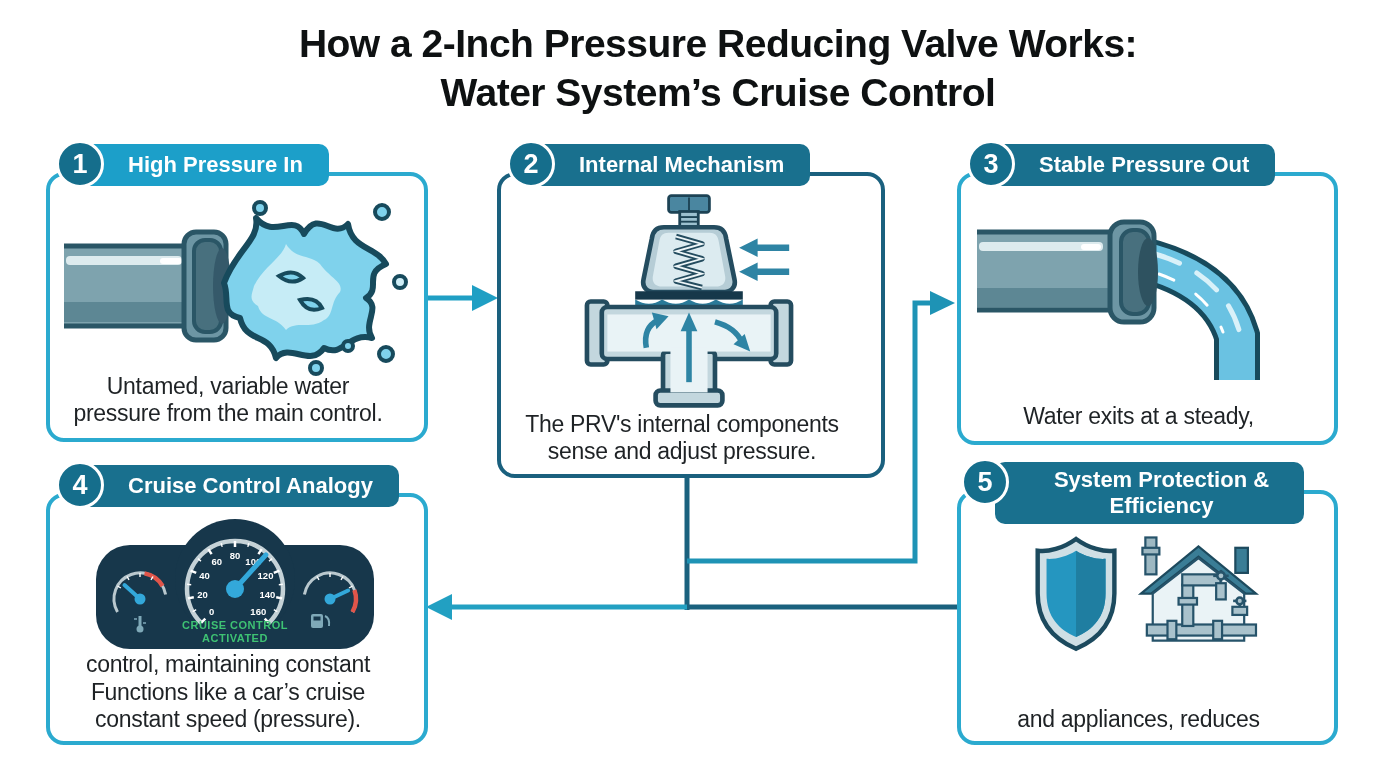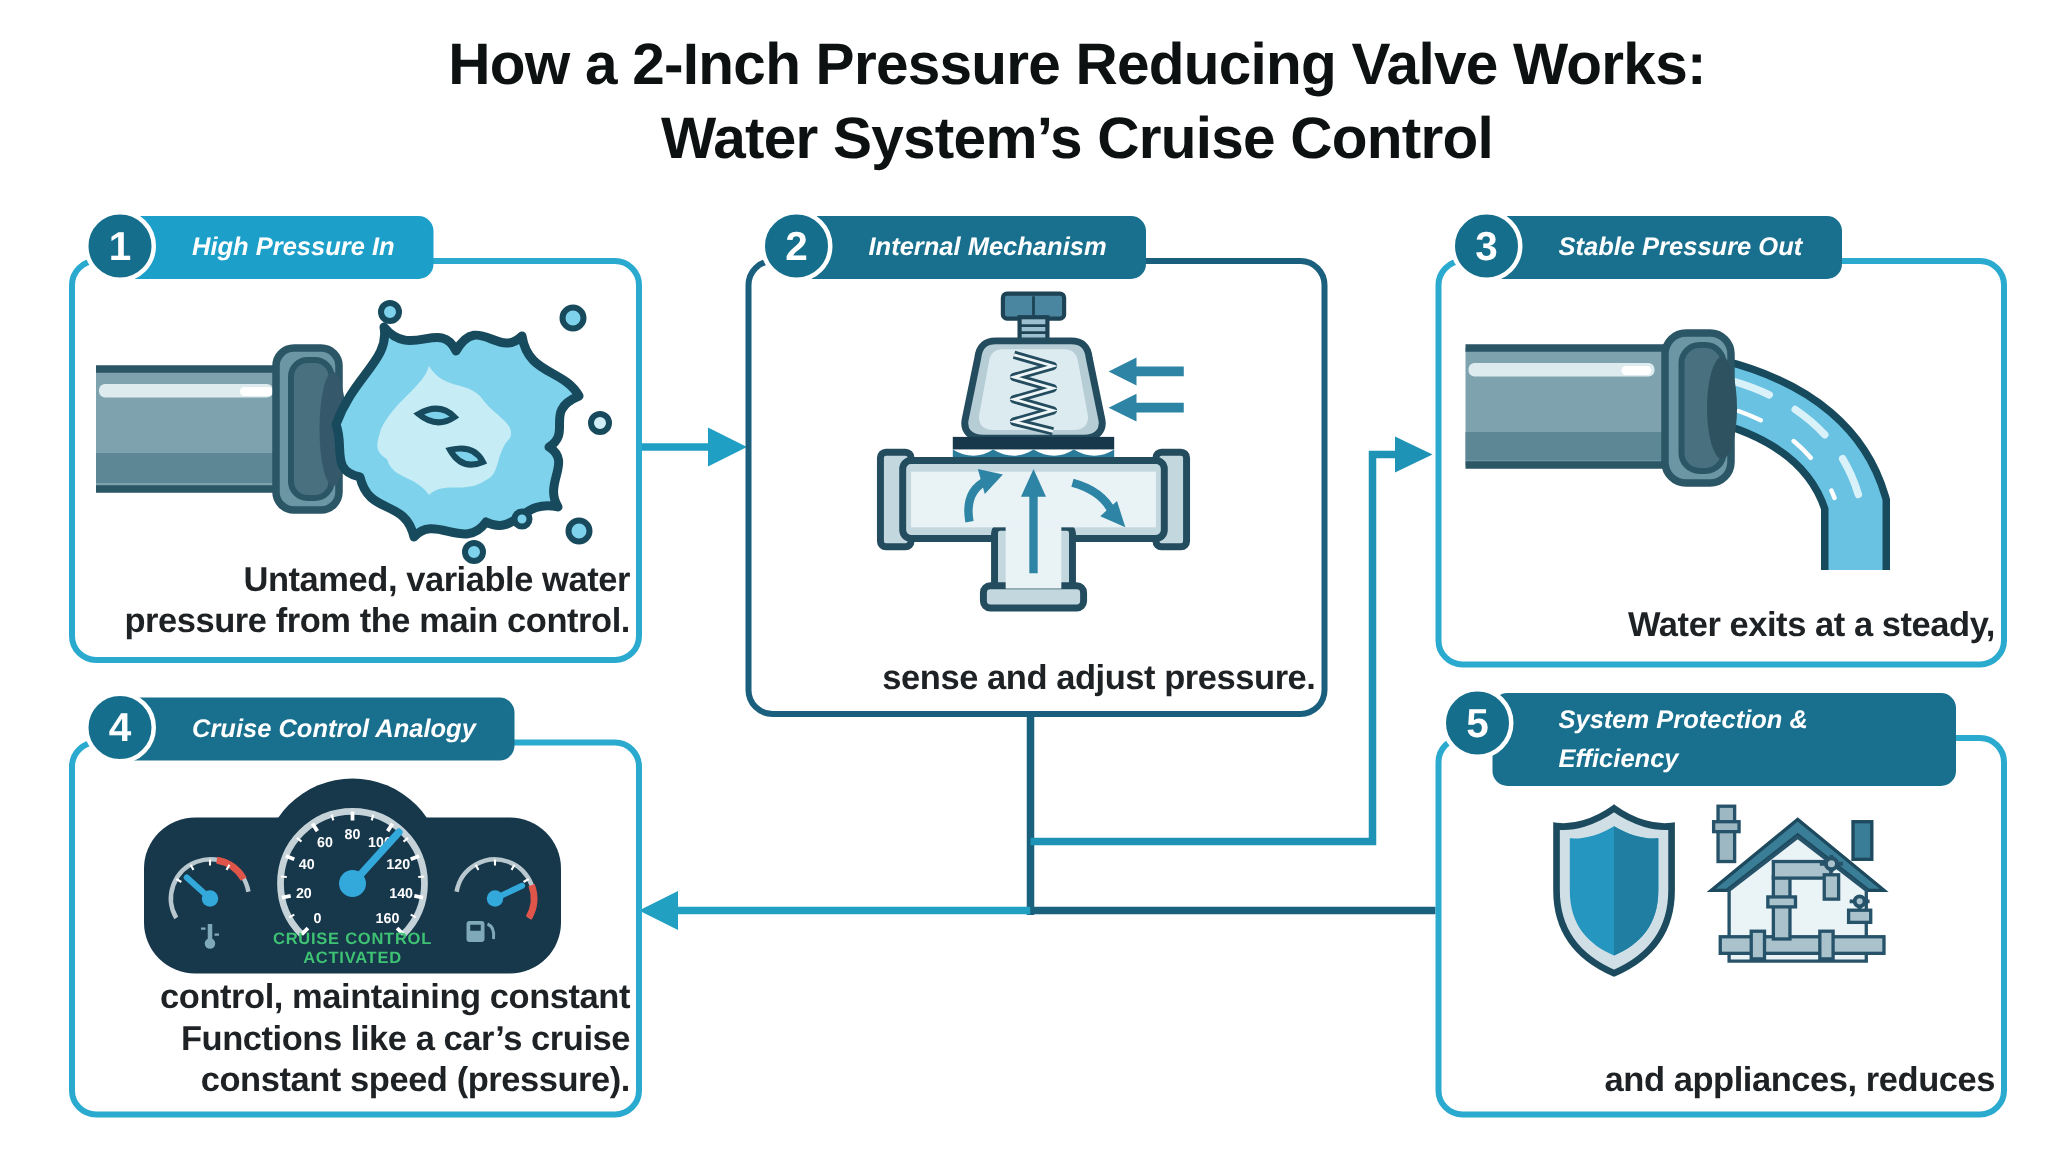--- a/index.html
+++ b/index.html
@@ -4,28 +4,28 @@
 <style>
   html,body{margin:0;padding:0;background:#ffffff;}
   .stage{position:relative;width:1376px;height:768px;background:#ffffff;overflow:hidden;
          font-family:"Liberation Sans", sans-serif;}
   .title{position:absolute;top:20px;left:0;width:100%;text-align:center;
          font-weight:700;font-size:39px;line-height:1.25;color:#0e1112;letter-spacing:-0.5px;margin-left:30px;}
   .connectors{position:absolute;left:0;top:0;width:1376px;height:768px;z-index:0;pointer-events:none;}
   .step-box{position:absolute;background:#ffffff;border:4px solid #2baacf;border-radius:18px;z-index:1;}
   .step-box.dark-border{border-color:#1a607e;}
   .banner{position:absolute;top:-32px;left:20px;background:#19708e;color:#ffffff;border-radius:10px;
-          font-weight:700;font-size:17px;padding:0 26px 0 58px;height:42px;
-          line-height:42px;white-space:nowrap;z-index:3;font-style:italic;}
+          font-weight:700;font-size:22px;text-align:center;padding:0 26px 0 58px;height:42px;
+          line-height:42px;white-space:nowrap;z-index:3;}
   .banner.bright{background:#1c9fc9;}
   .banner.two-line{height:auto;line-height:26px;padding-top:5px;padding-bottom:5px;white-space:normal;}
   .num-circle{position:absolute;top:-36px;left:6px;width:48px;height:48px;border-radius:50%;
               background:#156e8c;border:3px solid #ffffff;color:#ffffff;font-weight:700;font-size:27px;
               display:flex;align-items:center;justify-content:center;z-index:4;box-sizing:border-box;}
-  .caption{position:absolute;left:6px;right:4px;bottom:10px;text-align:right;font-weight:700;
+  .caption{position:absolute;left:6px;right:24px;bottom:10px;text-align:center;font-weight:400;
            font-size:23px;line-height:1.2;color:#1e2225;letter-spacing:-0.3px;z-index:2;}
   .illus{position:absolute;z-index:2;}
 </style>
 </head>
 <body>
 
 <div class="stage">
 
   <div class="title">
     <div>How a 2-Inch Pressure Reducing Valve Works:</div>
@@ -122,20 +122,21 @@
       <polygon points="90,130 108,134 95,148" fill="#2E84A4"></polygon>
       <path d="M158,140 Q180,146 187,162" fill="none" stroke="#2E84A4" stroke-width="6"></path>
       <polygon points="178,164 196,172 190,153" fill="#2E84A4"></polygon>
 
       <line x1="238" y1="60" x2="202" y2="60" stroke="#2E84A4" stroke-width="7"></line>
       <polygon points="204,50 184,60 204,70" fill="#2E84A4"></polygon>
       <line x1="238" y1="86" x2="202" y2="86" stroke="#2E84A4" stroke-width="7"></line>
       <polygon points="204,76 184,86 204,96" fill="#2E84A4"></polygon>
     </svg>
     <div class="caption" style="bottom:8px;">
+      <div>The PRV's internal components</div>
       <div>sense and adjust pressure.</div>
     </div>
   </div>
 
   <div class="step-box" style="left:957px;top:172px;width:373px;height:265px;">
     <div class="num-circle">
         <span>3</span>
       </div>
     <div class="banner">
       <span>Stable Pressure Out</span>

